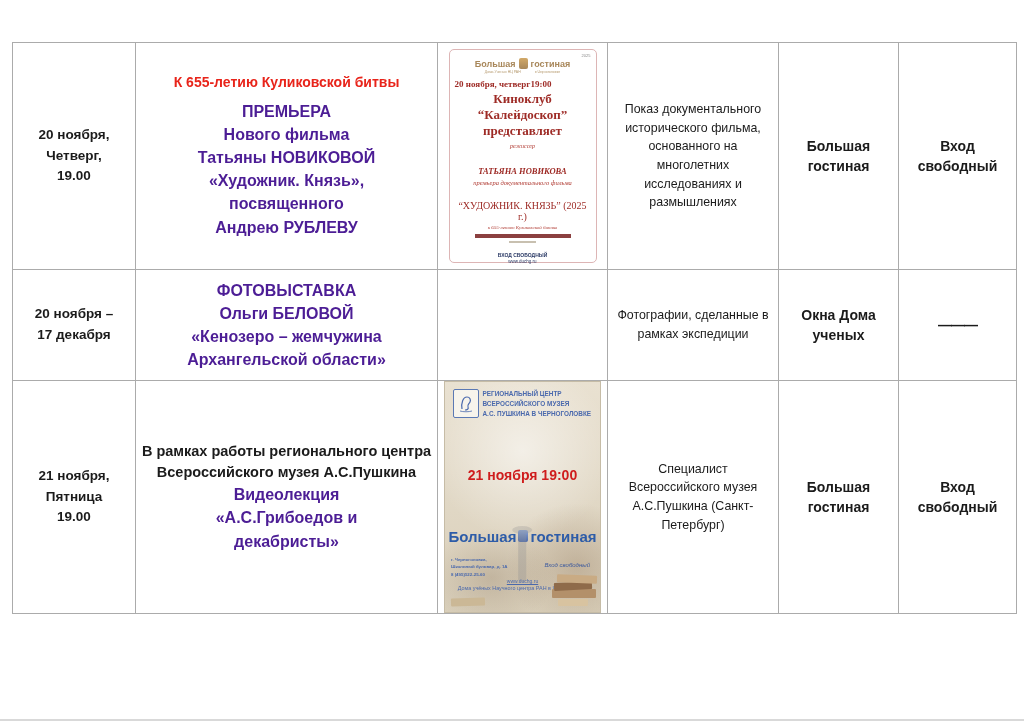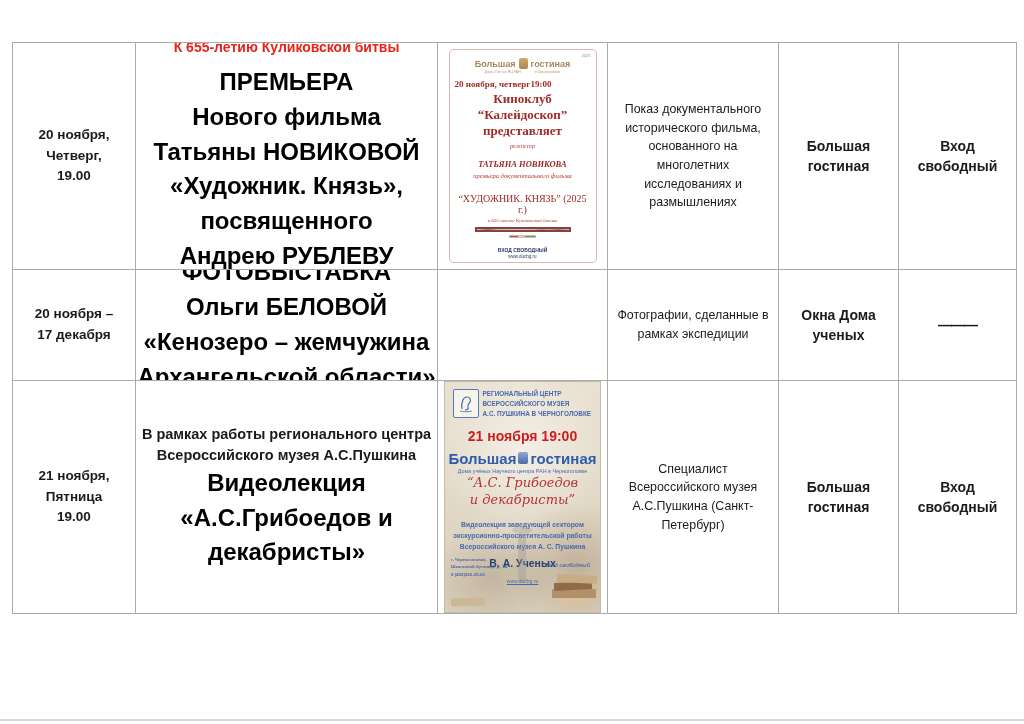--- a/index.html
+++ b/index.html
@@ -20,40 +20,40 @@
     border-right:1px solid #ababab;border-bottom:1px solid #ababab;
     box-sizing:border-box;display:flex;flex-direction:column;
     align-items:center;justify-content:center;text-align:center;
     overflow:hidden;
   }
   .cell.lastcol{border-right:none}
   .cell.lastrow{border-bottom:none}
   .date{font-weight:bold;font-size:13.5px;line-height:1.55;color:#1b1b1b}
   .red-intro{color:#e8241a;font-weight:bold;font-size:14px;margin-bottom:7px;line-height:1.4}
   .black-intro{color:#1b1b1b;font-weight:bold;font-size:14.5px;line-height:1.45}
-  .red-big{color:#000000;font-weight:bold;font-size:24px;line-height:1.45}
+  .red-big{color:#4c1d95;font-weight:bold;font-size:16px;line-height:1.45}
   .desc{font-size:12.4px;line-height:1.5;padding:0 6px;max-width:168px}
   .venue,.entry{font-weight:bold;font-size:14px;line-height:1.45;padding:0 4px}
   .entry-dash{font-weight:bold;font-size:14px;letter-spacing:-1px;color:#1b1b1b}
   
   .poster1{
     width:148px;height:214px;background:#ffffff;
     border:1px solid #ddb5b5;border-radius:5px;
     box-sizing:border-box;padding:5px 5px 3px;position:relative;
     display:flex;flex-direction:column;align-items:center;
   }
   .p1-year{position:absolute;top:3px;right:5px;font-size:4px;color:#8a8a8a}
   .p1-brand{display:flex;align-items:center;gap:3px;color:#a8875a;font-weight:bold;font-size:9px;margin-top:3px}
   .p1-brand-glyph{width:9px;height:11px;background:linear-gradient(#d2a968,#a8875a);border-radius:2px}
   .p1-brand-subs{display:flex;gap:14px;font-size:3.5px;color:#b69a6e;margin-top:1px}
   .p1-datetime{display:flex;justify-content:flex-start;width:100%;color:#9e2b26;
     font-family:"Liberation Serif",serif;font-weight:bold;font-size:9px;margin-top:5px}
   .p1-club{color:#9e2b26;font-family:"Liberation Serif",serif;font-weight:bold;font-size:13px;margin-top:2px}
   .p1-role{color:#b03a32;font-family:"Liberation Serif",serif;font-style:italic;font-size:6px;margin-top:4px}
-  .p1-director{color:#9e2b26;font-family:"Liberation Serif",serif;font-weight:bold;font-style:italic;font-size:8.5px;margin-top:10px}
+  .p1-director{color:#9e2b26;font-family:"Liberation Serif",serif;font-weight:bold;font-style:italic;font-size:8.5px;margin-top:17px}
   .p1-premiere{color:#b03a32;font-family:"Liberation Serif",serif;font-style:italic;font-size:6.5px;margin-top:3px}
   .p1-title{color:#9e2b26;font-family:"Liberation Serif",serif;font-weight:normal;font-size:10px;margin-top:14px}
   .p1-anniv{color:#b03a32;font-family:"Liberation Serif",serif;font-style:italic;font-size:5px;margin-top:3px}
   .p1-photo{width:92px;height:62px;border:2px solid #8b4040;margin-top:4px;position:relative;overflow:hidden;
     background:linear-gradient(#c7c7c1 0 68%,#8d897a 68% 82%,#55503f 82%)}
   .p1-photo .trees{position:absolute;inset:0;
     background:
       radial-gradient(14px 18px at 12% 35%,rgba(70,60,50,.55),transparent 70%),
       radial-gradient(16px 20px at 88% 30%,rgba(70,60,50,.5),transparent 70%),
       radial-gradient(12px 14px at 70% 40%,rgba(90,80,70,.4),transparent 70%)}
@@ -67,21 +67,21 @@
   .p1-site{color:#2b3a66;font-size:4.5px;margin-top:1px}
   
   .poster3{
     width:157px;height:292px;box-sizing:border-box;position:relative;overflow:hidden;
     background:
       radial-gradient(90px 70px at 30% 85%,rgba(120,95,70,.25),transparent 70%),
       radial-gradient(100px 90px at 85% 80%,rgba(130,100,70,.3),transparent 70%),
       radial-gradient(120px 120px at 50% 30%,rgba(255,255,255,.55),transparent 75%),
       linear-gradient(#e9e1d1,#d9cfba);
     border:1px solid #c6bca6;
-    display:flex;flex-direction:column;align-items:center;
+    display:flex;flex-direction:column;align-items:center;gap:39px;
   }
   .p3-header{display:flex;gap:4px;align-items:center;margin-top:7px;width:140px}
   .p3-logo{width:24px;height:27px;background:#f7f4ec;border:1.5px solid #5b79b4;border-radius:2px;
     flex:none;display:flex;align-items:center;justify-content:center}
   .p3-org{font-size:6.4px;font-weight:bold;color:#4a69ad;text-align:left;line-height:1.55}
   .p3-datetime{color:#cf1d1d;font-weight:bold;font-size:14px;margin-top:9px}
   .p3-brand{display:flex;align-items:center;gap:2px;margin-top:6px;color:#2d5ca8;font-weight:bold;font-size:15px}
   .p3-brand-glyph{width:10px;height:12px;background:linear-gradient(#8fa7d4,#4a69ad);border-radius:2px}
   .p3-brand-sub{font-size:5.4px;color:#4a69ad;margin-top:1px}
   .p3-title{font-family:"DejaVu Serif",serif;font-style:italic;color:#b53434;font-size:13px;line-height:1.35;}

